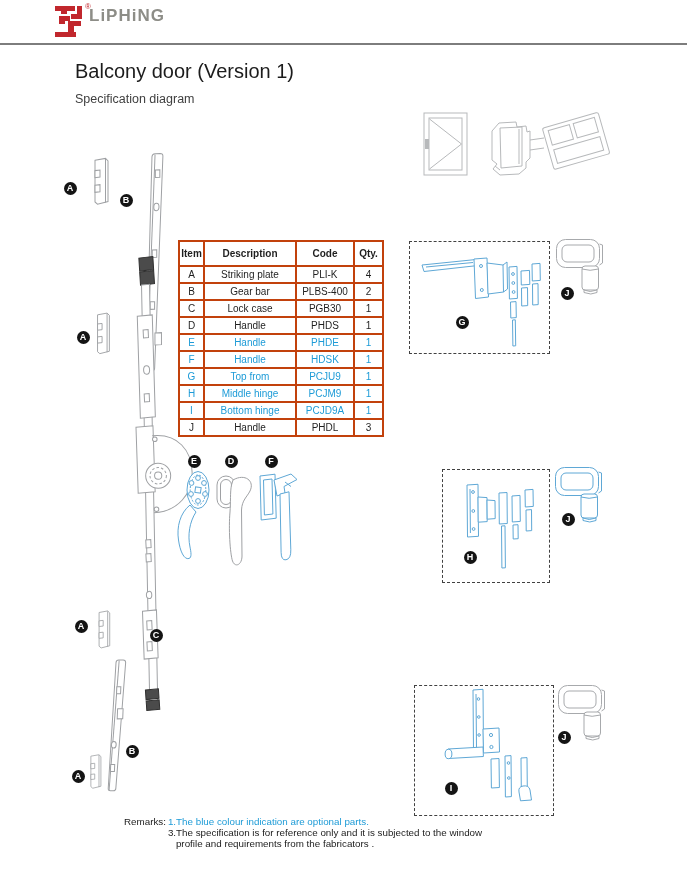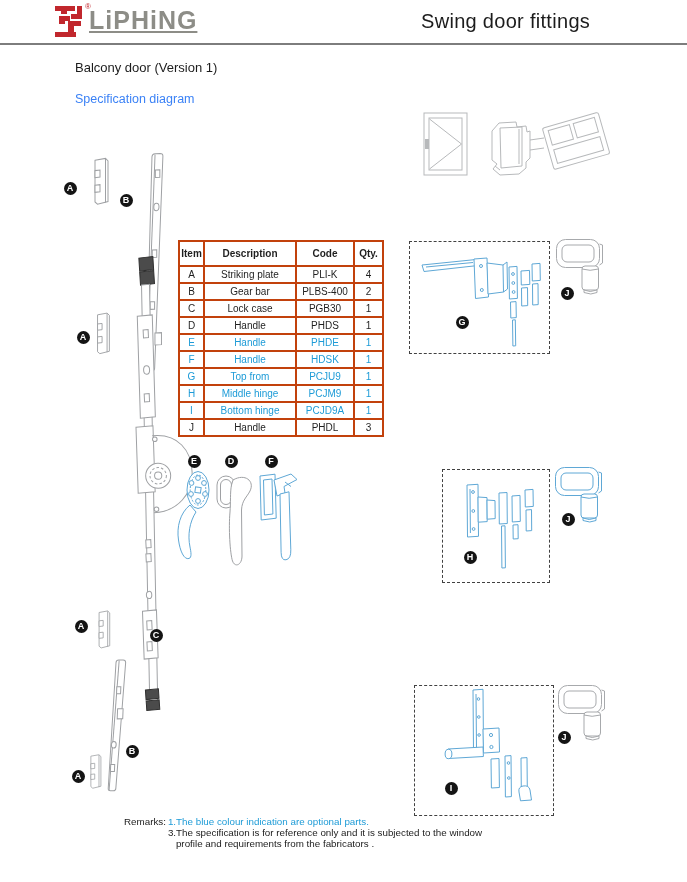--- a/index.html
+++ b/index.html
@@ -1,26 +1,26 @@
 <!DOCTYPE html>
 <html><head>
 <meta charset="utf-8">
 <style>
   html,body{margin:0;padding:0;background:#e8e8e8;font-family:"Liberation Sans",sans-serif;}
   .canvas{position:relative;width:687px;height:882px;background:#ffffff;overflow:hidden;color:#231f20;margin:0 auto;}
   .abs{position:absolute;}
 
   
-  .brand-name{position:absolute;left:89px;top:6px;font-size:25px;font-weight:bold;color:#8d8d87;letter-spacing:1px;text-decoration:underline;}
+  .brand-name{position:absolute;left:89px;top:6px;font-size:17px;font-weight:bold;color:#8d8d87;letter-spacing:1px;}
   .reg-mark{position:absolute;left:85px;top:2px;font-size:8px;color:#c1272d;}
   .hdr-title{position:absolute;left:421px;top:10px;font-size:20px;color:#1c1c1c;letter-spacing:0.3px;}
   .hdr-divider{position:absolute;left:0;top:43px;width:687px;height:2px;background:#7d7d7d;}
 
-  .page-title{position:absolute;left:75px;top:60px;font-size:13px;color:#1c1c1c;}
-  .page-subtitle{position:absolute;left:75px;top:92px;font-size:12.5px;color:#3b82f6;}
+  .page-title{position:absolute;left:75px;top:60px;font-size:20px;color:#1c1c1c;}
+  .page-subtitle{position:absolute;left:75px;top:92px;font-size:12.5px;color:#404040;}
 
   
   table.parts{position:absolute;left:178px;top:240px;border-collapse:collapse;table-layout:fixed;width:204px;font-size:10px;color:#1f1f1f;}
   .parts th,.parts td{border:2px solid #c2410c;text-align:center;padding:0;line-height:1;height:15px;overflow:hidden;white-space:nowrap;}
   .parts th{height:23px;font-weight:bold;font-size:10px;}
   .parts tr.opt td{color:#1d9bd7;}
 
   
   .badge{position:absolute;width:13px;height:13px;border-radius:50%;background:#141414;color:#fff;
          font-size:9px;font-weight:bold;display:flex;align-items:center;justify-content:center;line-height:1;z-index:5;}
@@ -43,21 +43,20 @@
     <g fill="#c1272d">
       <path d="M2,1 h20 v5 h-8 v3 h-6 v-3 h-6 z"></path>
       <path d="M24,1 h5 v13 h-11 v-5 h6 z"></path>
       <path d="M6,11 h11 v5 h-5 v3 h-6 z"></path>
       <path d="M15,16 h13 v5 h-7 v6 h-6 z"></path>
       <path d="M2,27 h21 v5 h-21 z"></path>
     </g>
   </svg>
   <span class="reg-mark">®</span>
   <span class="brand-name">LiPHiNG</span>
-  <div class="hdr-title">Swing door fittings</div>
   <div class="hdr-divider"></div>
 
   <div class="page-title">Balcony door (Version 1)</div>
   <div class="page-subtitle">Specification diagram</div>
 
   <svg class="abs" style="left:422px;top:111px" width="48" height="67" viewBox="0 0 48 67" fill="none" stroke="#b7b9bb" stroke-width="1">
     <rect x="2" y="2" width="43" height="62" fill="#fff"></rect>
     <rect x="7" y="7" width="33" height="52"></rect>
     <path d="M7.5,8 L39.5,33 L7.5,58"></path>
     <rect x="3" y="28" width="4" height="10" fill="#b7b9bb" stroke="none"></rect>

